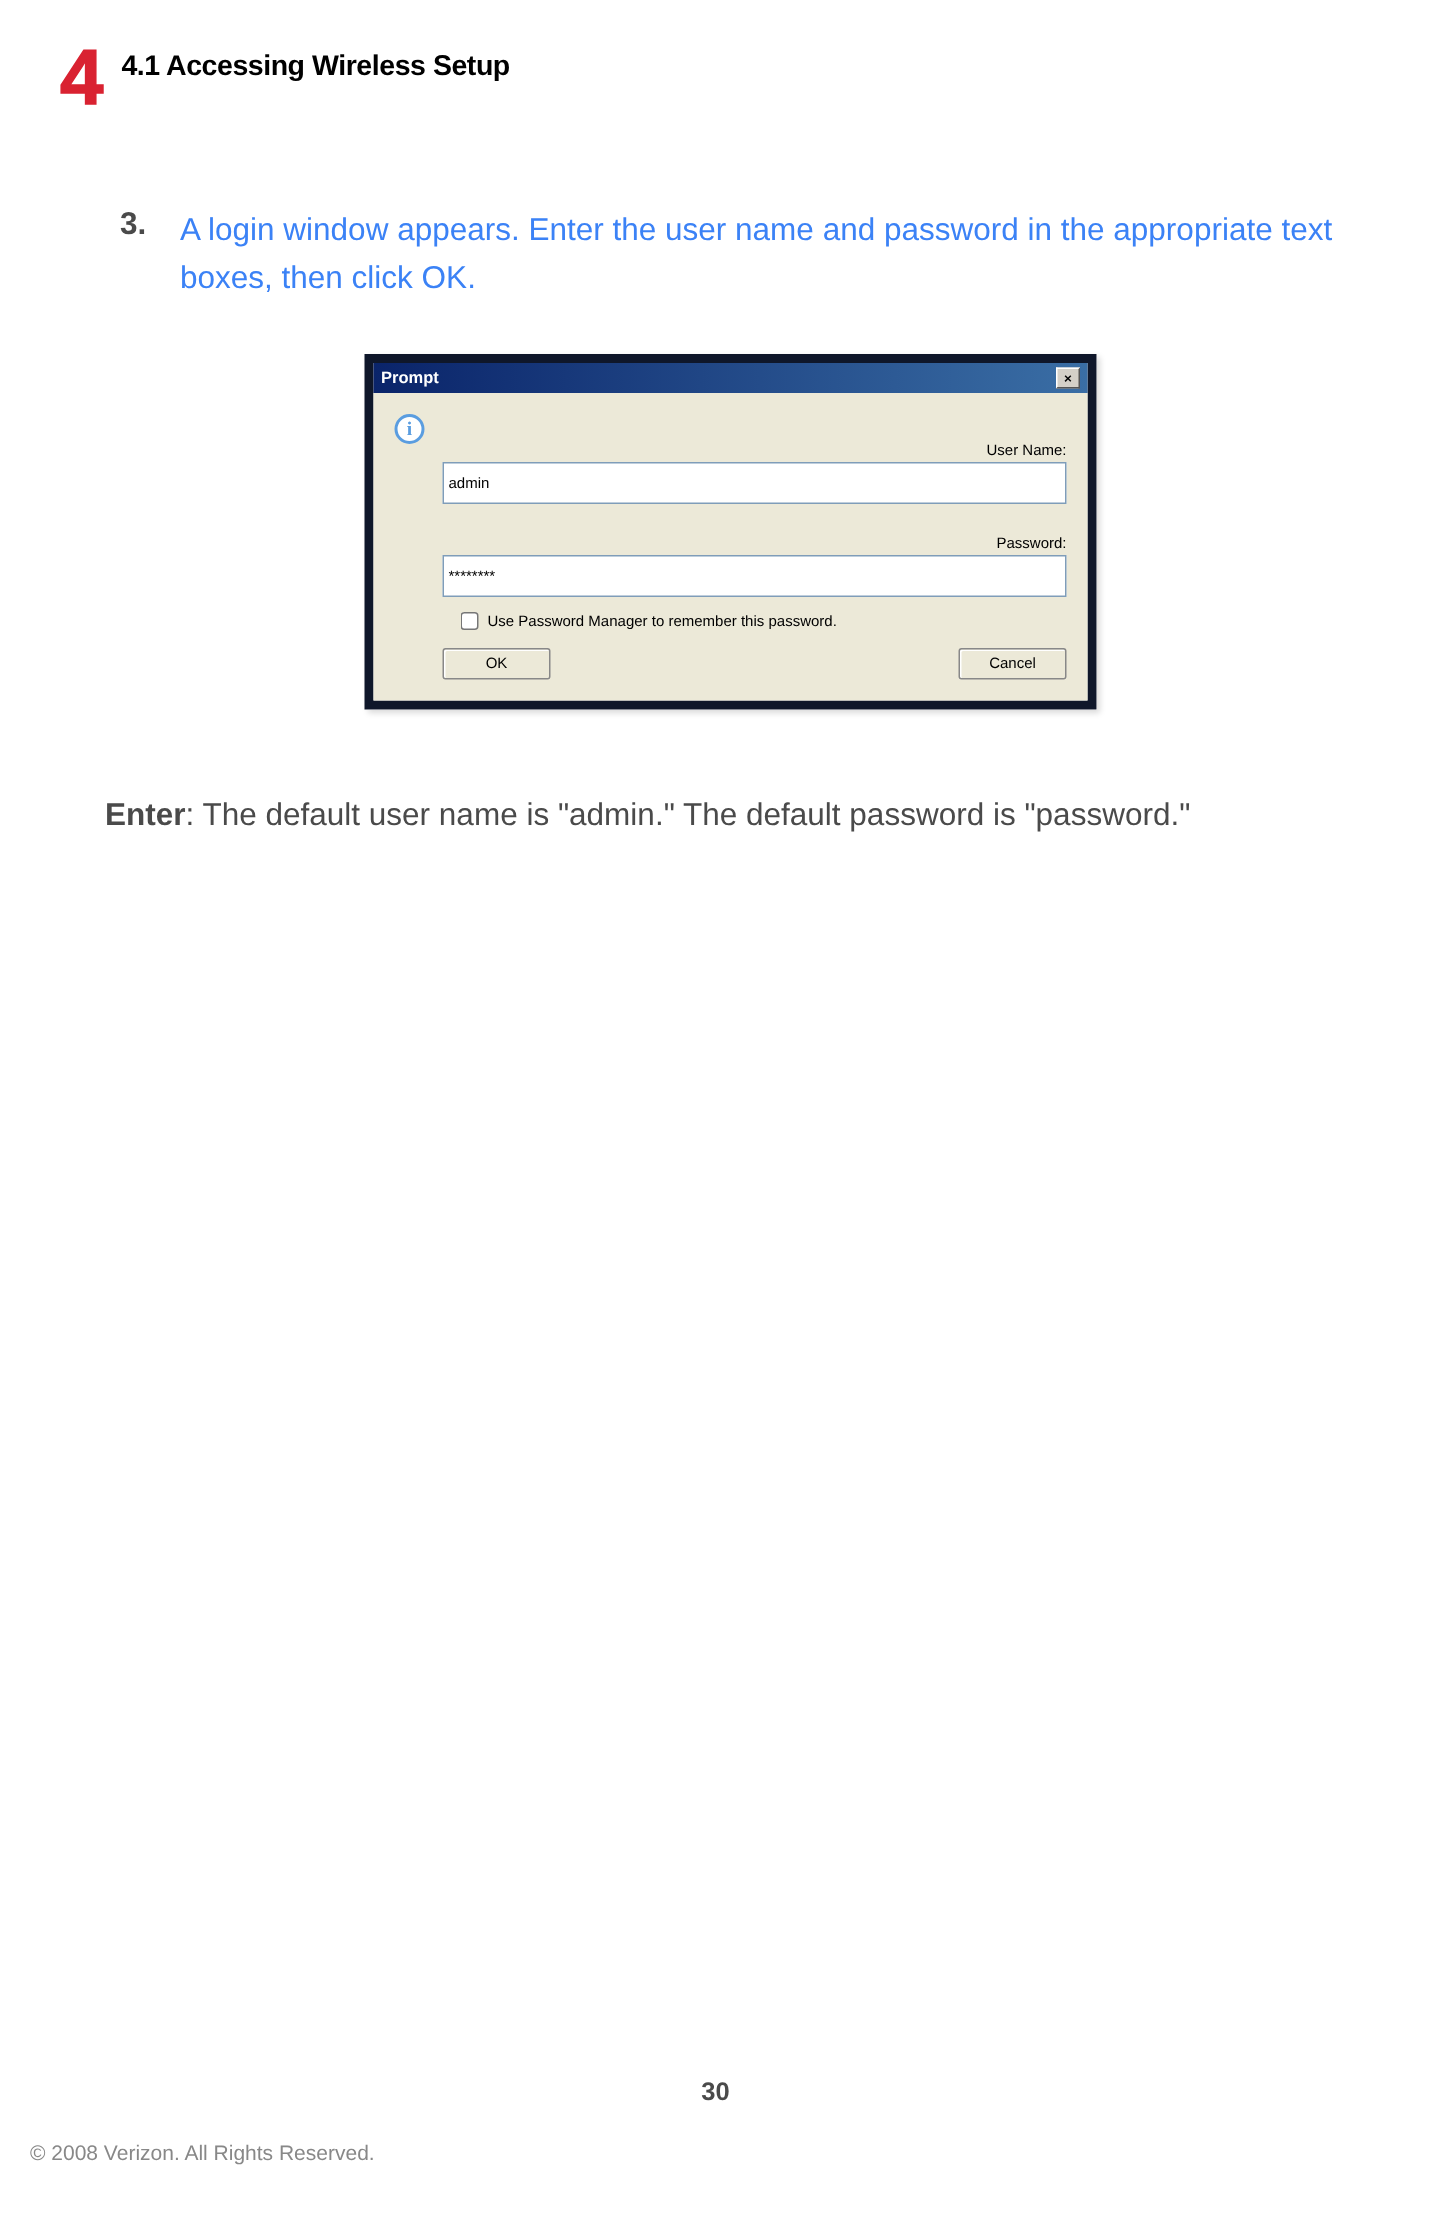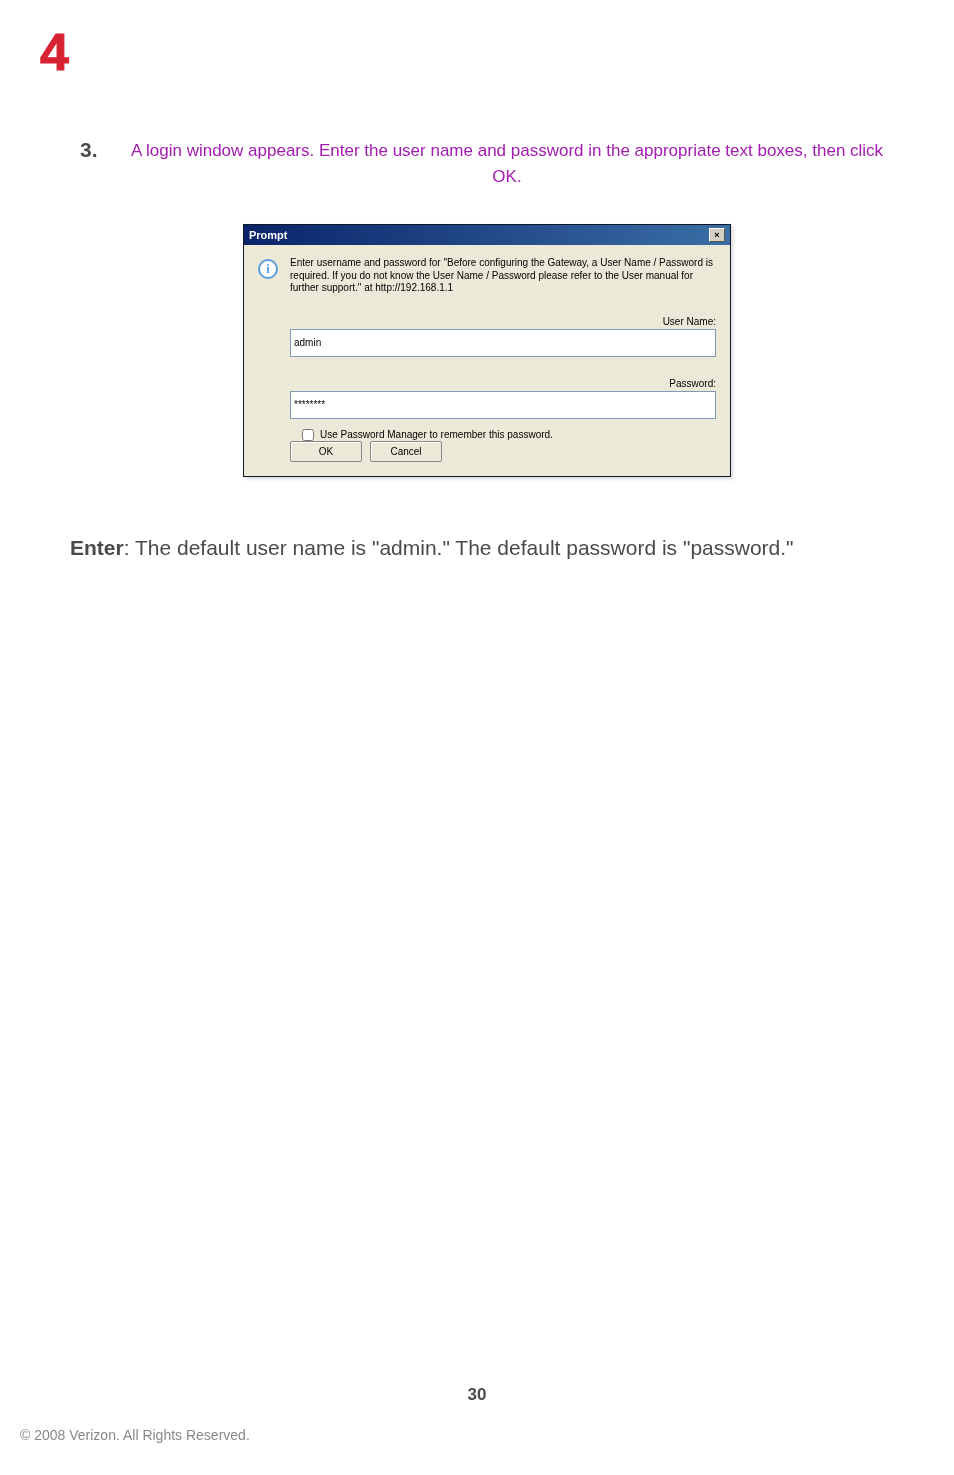--- a/index.html
+++ b/index.html
@@ -58,33 +58,32 @@
       margin-bottom: 35px;
     }
     .step-number {
       font-size: 21px;
       font-weight: bold;
       color: #4a4a4a;
       margin-right: 18px;
       min-width: 22px;
     }
     .step-text {
-      font-size: 17px;
-      color: #a21caf;
+      font-size: 21px;
+      color: #3b82f6;
       line-height: 1.5;
-      text-align: center;
     }
     .dialog-container {
       display: flex;
       justify-content: center;
       margin: 30px 0 55px 0;
     }
     .dialog {
       width: 488px;
-      border: 1px solid #0f172a;
+      border: 6px solid #0f172a;
       box-shadow: 2px 2px 4px rgba(0,0,0,0.15);
       font-family: Tahoma, sans-serif;
       font-size: 10px;
     }
     .dialog-titlebar {
       background: linear-gradient(to right, #0a246a, #3a6ea5);
       color: #fff;
       font-weight: bold;
       padding: 3px 5px;
       display: flex;
@@ -163,22 +162,23 @@
       font-size: 10px;
       padding-left: 12px;
     }
     .checkbox-row input {
       margin-right: 6px;
       width: 12px;
       height: 12px;
     }
     .button-row {
       display: flex;
-      justify-content: flex-start;
+      justify-content: space-between;
       gap: 8px;
+      margin-top: 12px;
     }
     .dlg-button {
       min-width: 72px;
       height: 21px;
       background: #ece9d8;
       border: 1px solid #888;
       border-radius: 2px;
       font-size: 10px;
       font-family: Tahoma, sans-serif;
       cursor: pointer;
@@ -210,41 +210,41 @@
       font-size: 14px;
       color: #888;
     }
   </style>
 </head>
 <body>
 
 <div class="header">
   <div class="chapter-number">4</div>
   <div class="header-text">
+    <div class="header-subtitle">4.1  Accessing Wireless Setup</div>
   </div>
 </div>
 
 <div class="content">
   <div class="step">
     <div class="step-number">3.</div>
     <div class="step-text">A login window appears. Enter the user name and password in the appropriate text boxes, then click OK.</div>
   </div>
 
   <div class="dialog-container">
     <div class="dialog">
       <div class="dialog-titlebar">
         <span>Prompt</span>
         <span class="close-btn">×</span>
       </div>
       <div class="dialog-body">
         <div class="info-icon">
           <span>i</span>
         </div>
         <div class="dialog-content">
-          <div class="dialog-msg">Enter username and password for "Before configuring the Gateway, a User Name / Password is required. If you do not know the User Name / Password please refer to the User manual for further support." at http://192.168.1.1</div>
           <div class="field-label">User Name:</div>
           <input type="text" class="text-input" value="admin" style="">
           <div class="field-label">Password:</div>
           <input type="text" class="text-input" value="********" style="">
           <div class="checkbox-row">
             <input type="checkbox" style="">
             <span>Use Password Manager to remember this password.</span>
           </div>
           <div class="button-row">
             <button class="dlg-button">OK</button>

